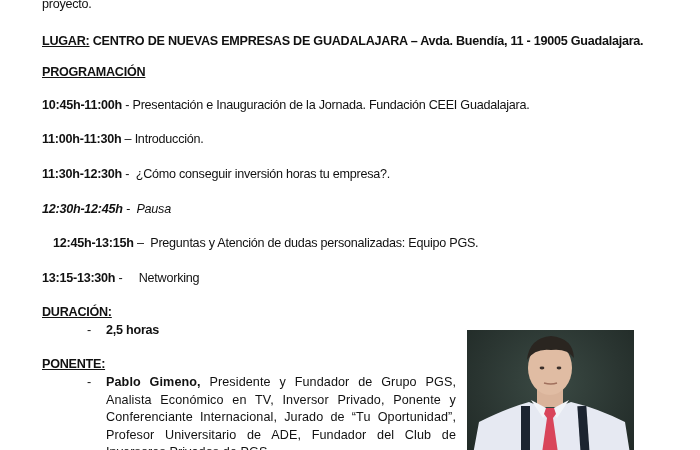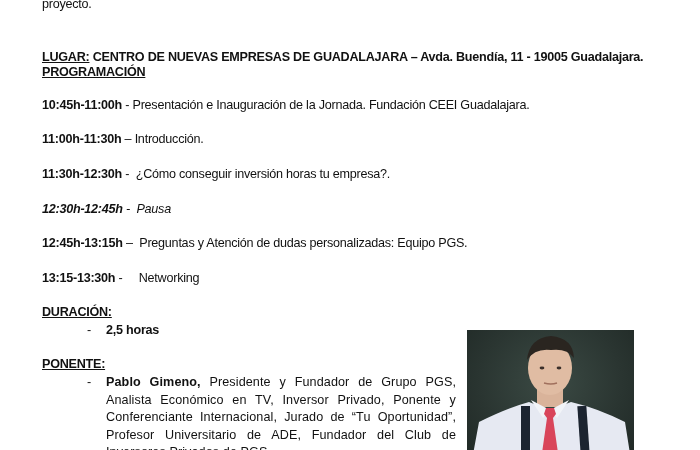--- a/index.html
+++ b/index.html
@@ -23,40 +23,40 @@
     overflow: hidden;
   }
 </style>
 </head>
 <body>
 
 <div>
 
   <div class="line" style="top:-3px;">proyecto.</div>
 
-  <div class="line b" style="top:50px;">
+  <div class="line b" style="top:34px;">
     <span class="u">LUGAR:</span><span> CENTRO DE NUEVAS EMPRESAS DE GUADALAJARA – Avda. Buendía, 11  - 19005 Guadalajara.</span>
   </div>
 
   <div class="line u" style="top:65px;">PROGRAMACIÓN</div>
 
   <div>
     <div class="line" style="top:98px;">
       <span class="sched-time">10:45h-11:00h</span><span> - </span><span>Presentación e Inauguración de la Jornada. Fundación CEEI Guadalajara.</span>
     </div>
     <div class="line" style="top:132px;">
       <span class="sched-time">11:00h-11:30h</span><span> – </span><span>Introducción.</span>
     </div>
     <div class="line" style="top:167px;">
       <span class="sched-time">11:30h-12:30h</span><span style="white-space:pre"> -  </span><span>¿Cómo conseguir inversión horas tu empresa?.</span>
     </div>
     <div class="line" style="top:202px;font-style:italic;">
       <span class="sched-time">12:30h-12:45h</span><span style="white-space:pre"> -  </span><span>Pausa</span>
     </div>
-    <div class="line" style="top:236px;">
+    <div class="line" style="top:236px;margin-left:11px;">
       <span class="sched-time">12:45h-13:15h</span><span style="white-space:pre"> –  </span><span>Preguntas y Atención de dudas personalizadas: Equipo PGS.</span>
     </div>
     <div class="line" style="top:271px;">
       <span class="sched-time">13:15-13:30h</span><span style="white-space:pre"> -     </span><span>Networking</span>
     </div>
   </div>
 
   <div class="line u" style="top:305px;">DURACIÓN:</div>
   <div class="bullet" style="top:323px;">-</div>
   <div class="line" style="left:106px; top:323px;font-weight:bold;">2,5 horas</div>

